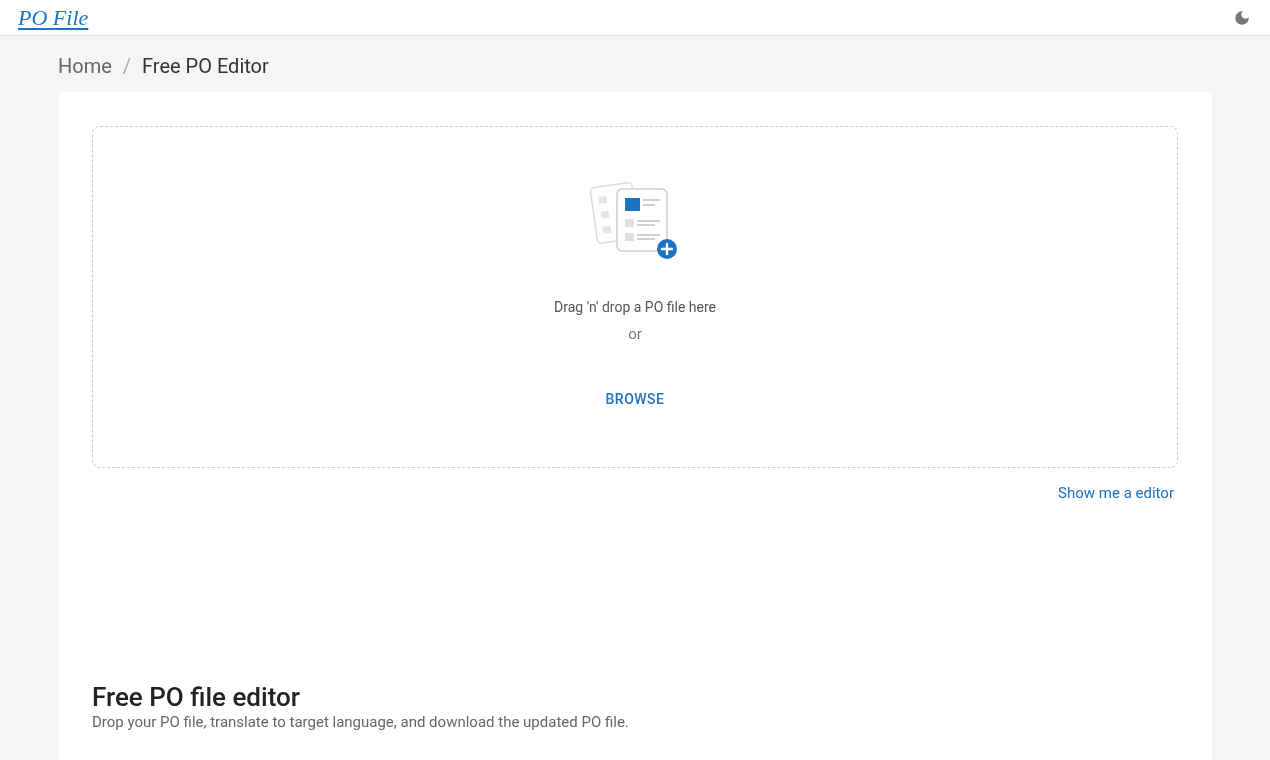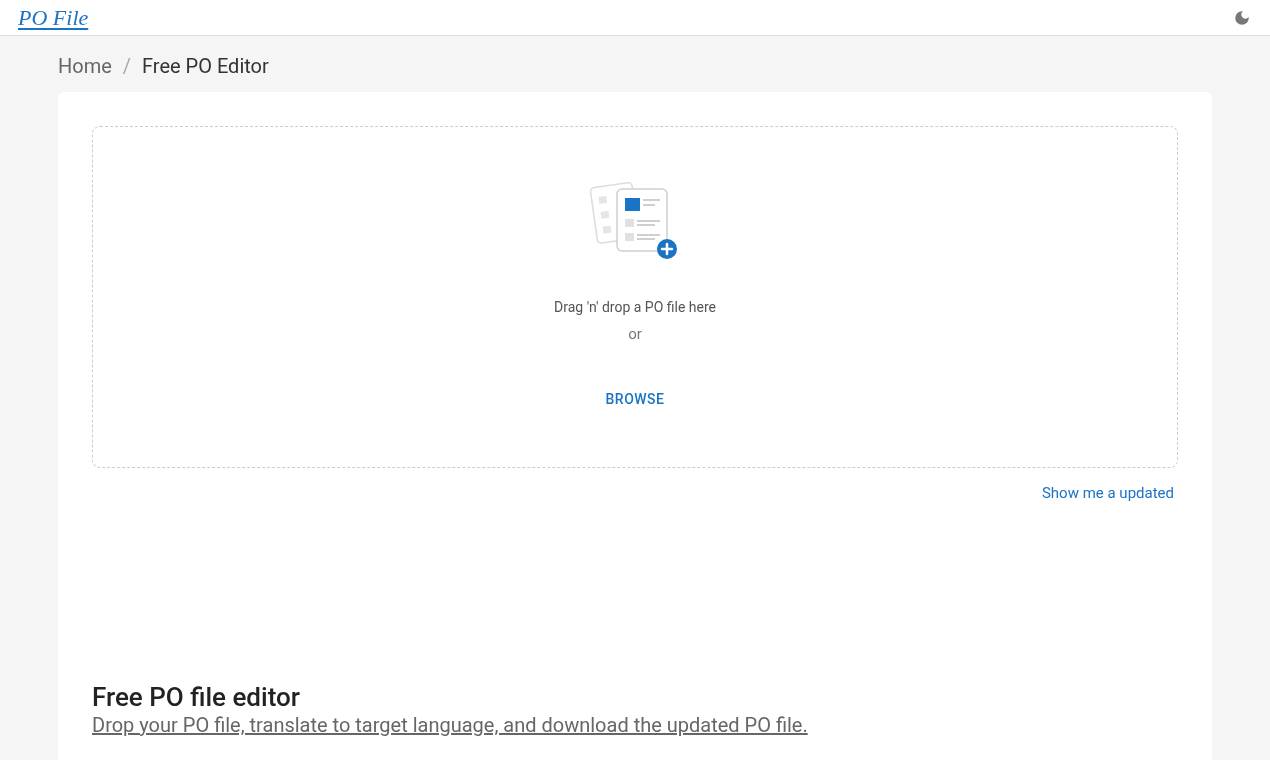--- a/index.html
+++ b/index.html
@@ -106,23 +106,22 @@
     .spacer {
       height: 180px;
     }
     .heading {
       font-size: 26px;
       font-weight: 500;
       color: #222;
       margin-bottom: 1px;
     }
     .sub {
-      font-size: 20px;
+      font-size: 15px;
       color: #666;
-      text-decoration: underline;
     }
   </style>
 </head>
 <body>
 
 <div class="header">
   <span class="logo">PO File</span>
   <span class="theme-toggle">
     <svg width="18" height="18" viewBox="0 0 24 24">
       <path fill="#777" d="M12 3a9 9 0 1 0 9 9c0-.46-.04-.92-.1-1.36a5.389 5.389 0 0 1-4.4 2.26 5.403 5.403 0 0 1-3.14-9.8c-.44-.06-.9-.1-1.36-.1z"></path>
@@ -164,21 +163,21 @@
         <line x1="82" y1="67" x2="82" y2="77" stroke="#fff" stroke-width="2.5" stroke-linecap="round"></line>
         <line x1="77" y1="72" x2="87" y2="72" stroke="#fff" stroke-width="2.5" stroke-linecap="round"></line>
       </svg>
     </div>
     <div class="drop-text">Drag 'n' drop a PO file here</div>
     <div class="or-text">or</div>
     <div class="browse-link">BROWSE</div>
   </div>
 
   <div class="sample-row">
-    <span class="sample-link">Show me a updated</span>
+    <span class="sample-link">Show me a editor</span>
   </div>
 
   <div class="spacer"></div>
 
   <h1 class="heading">Free PO file editor</h1>
   <p class="sub">Drop your PO file, translate to target language, and download the updated PO file.</p>
 
 </div>
 
 </body></html>

